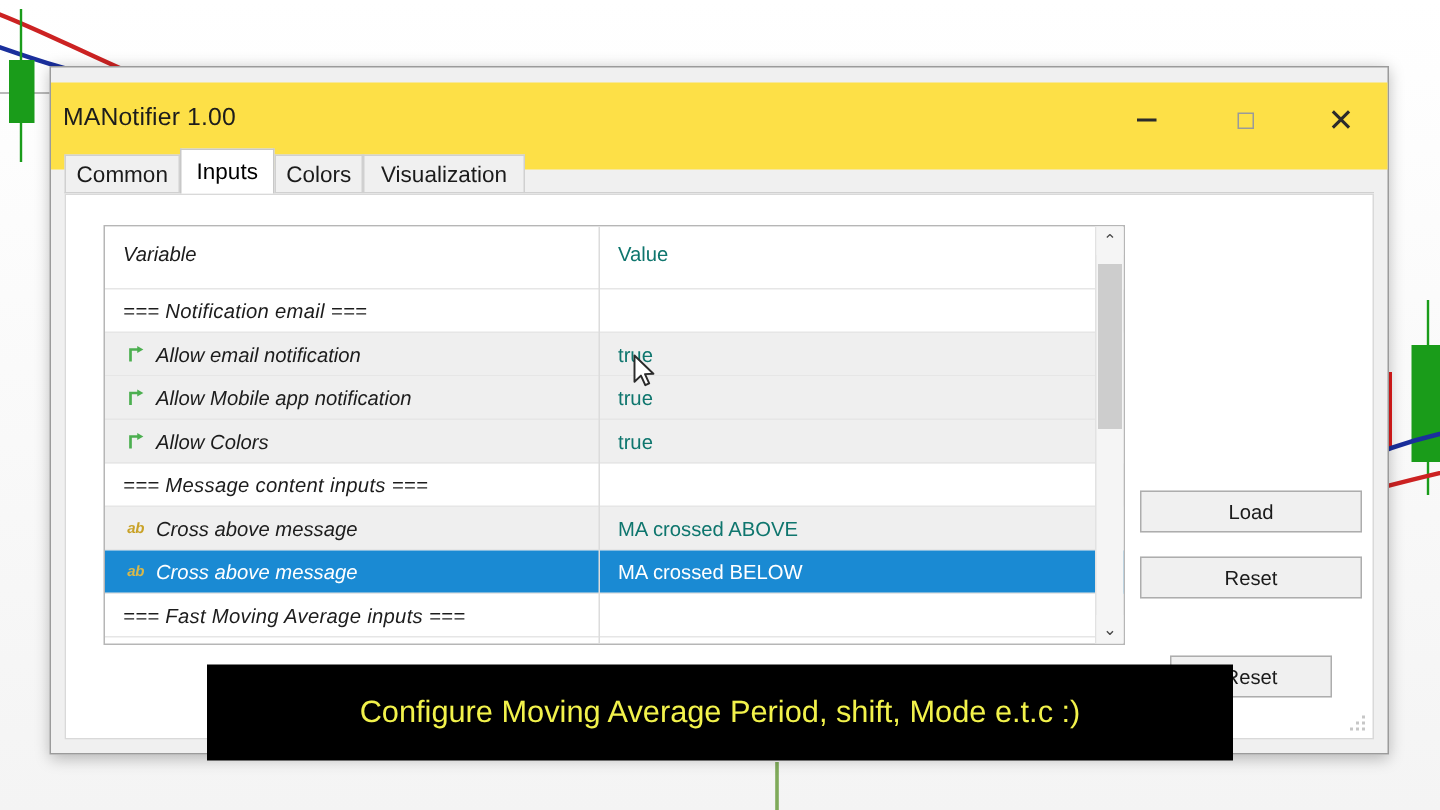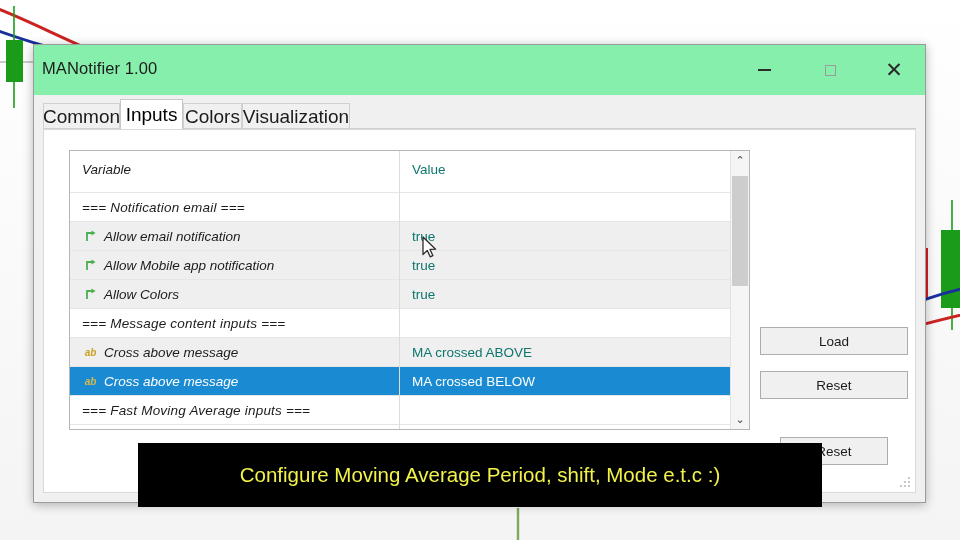--- a/index.html
+++ b/index.html
@@ -16,22 +16,23 @@
 
   
   #dialog{
     position:absolute;left:33px;top:44px;width:893px;height:459px;
     background:#f0f0f0;
     border:1px solid #9b9b9b;
     box-shadow:0 2px 10px rgba(0,0,0,.28);
     box-sizing:border-box;
   }
   #titlebar{
-    position:relative;height:50px;background:#86efac;
+    position:relative;height:58px;background:#fde047;
     border-bottom:0;
+    margin-top:10px;
   }
   #window-title{
     position:absolute;left:8px;top:14px;
     font-size:16.5px;color:#1c1c1c;letter-spacing:.1px;
   }
   .wbtn{
     position:absolute;top:0;height:50px;width:46px;
     display:flex;align-items:center;justify-content:center;
     color:#2b2b2b;font-size:15px;cursor:default;background:transparent;
   }
@@ -47,21 +48,21 @@
   #tabstrip{
     position:absolute;left:9px;top:58px;right:9px;height:26px;
   }
   #tabstrip:after{
     content:"";position:absolute;left:0;right:0;bottom:0;height:1px;background:#d0d0d0;
   }
   .tab{
     position:absolute;bottom:0;height:26px;
     display:flex;align-items:center;justify-content:center;
     padding:1px 9px;box-sizing:border-box;
-    font-size:19px;color:#1b1b1b;
+    font-size:15px;color:#1b1b1b;
     background:#f0f0f0;border:1px solid #d0d0d0;border-bottom:none;
     cursor:default;
   }
   .tab.active{
     background:#ffffff;height:30px;z-index:3;color:#000;
     border-color:#c8c8c8;
   }
   #tab-common{left:0;width:77px;}
   #tab-inputs{left:77px;width:63px;}
   #tab-colors{left:140px;width:59px;}

